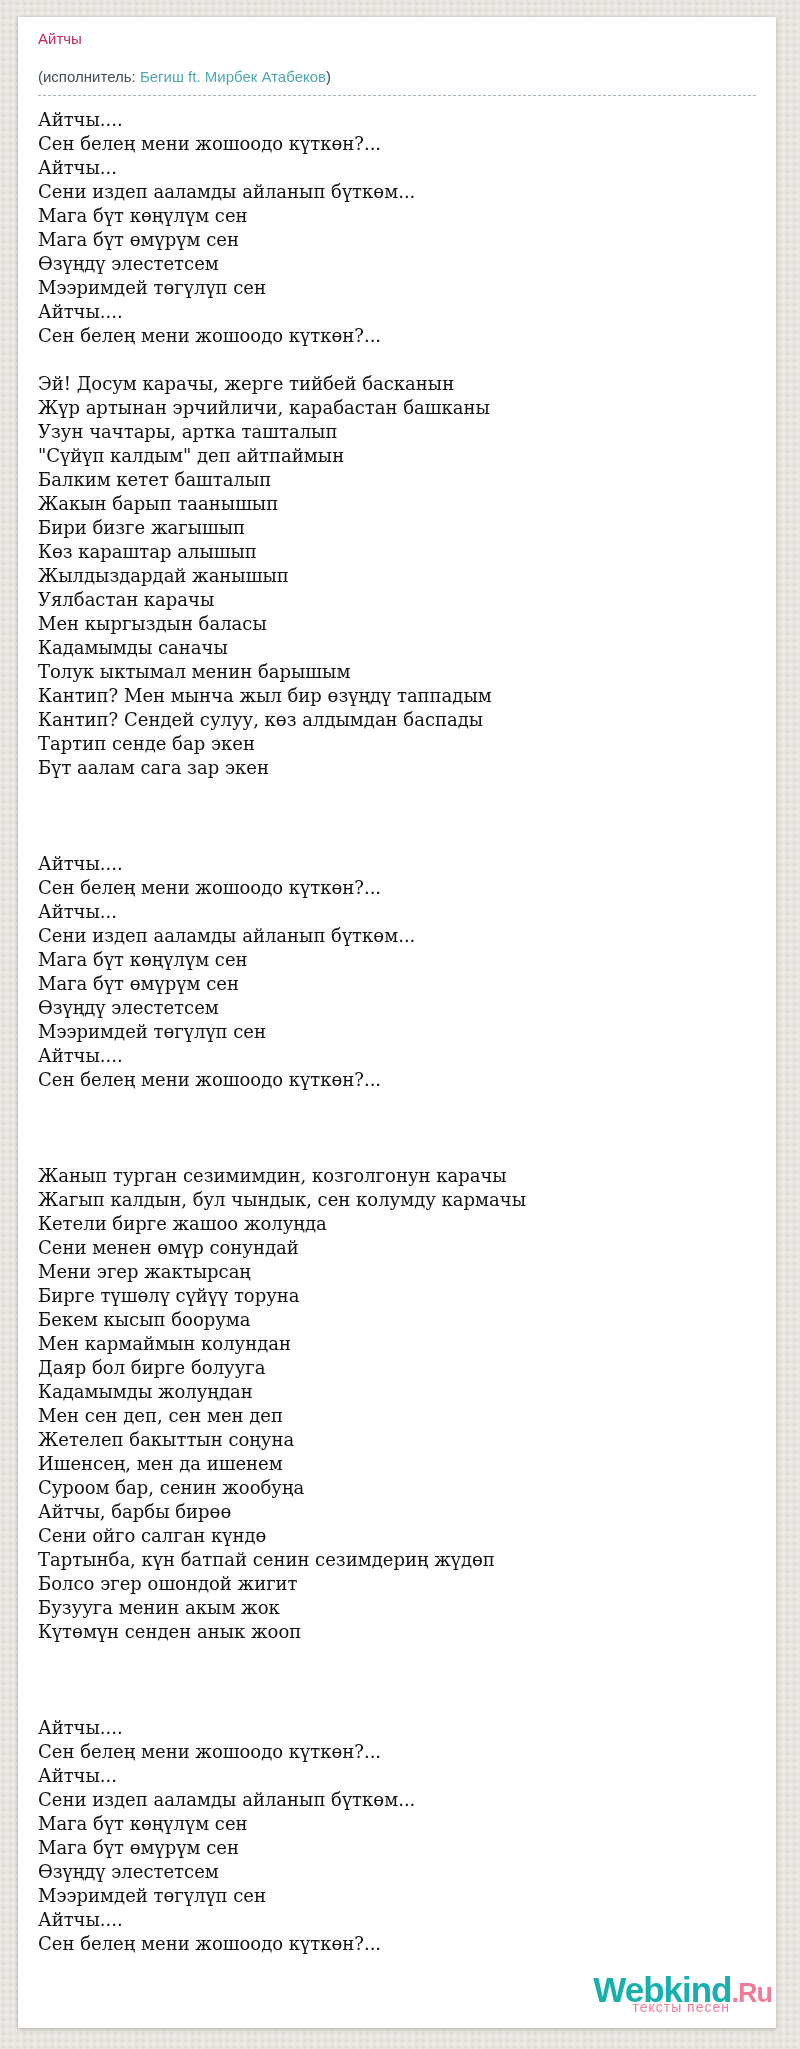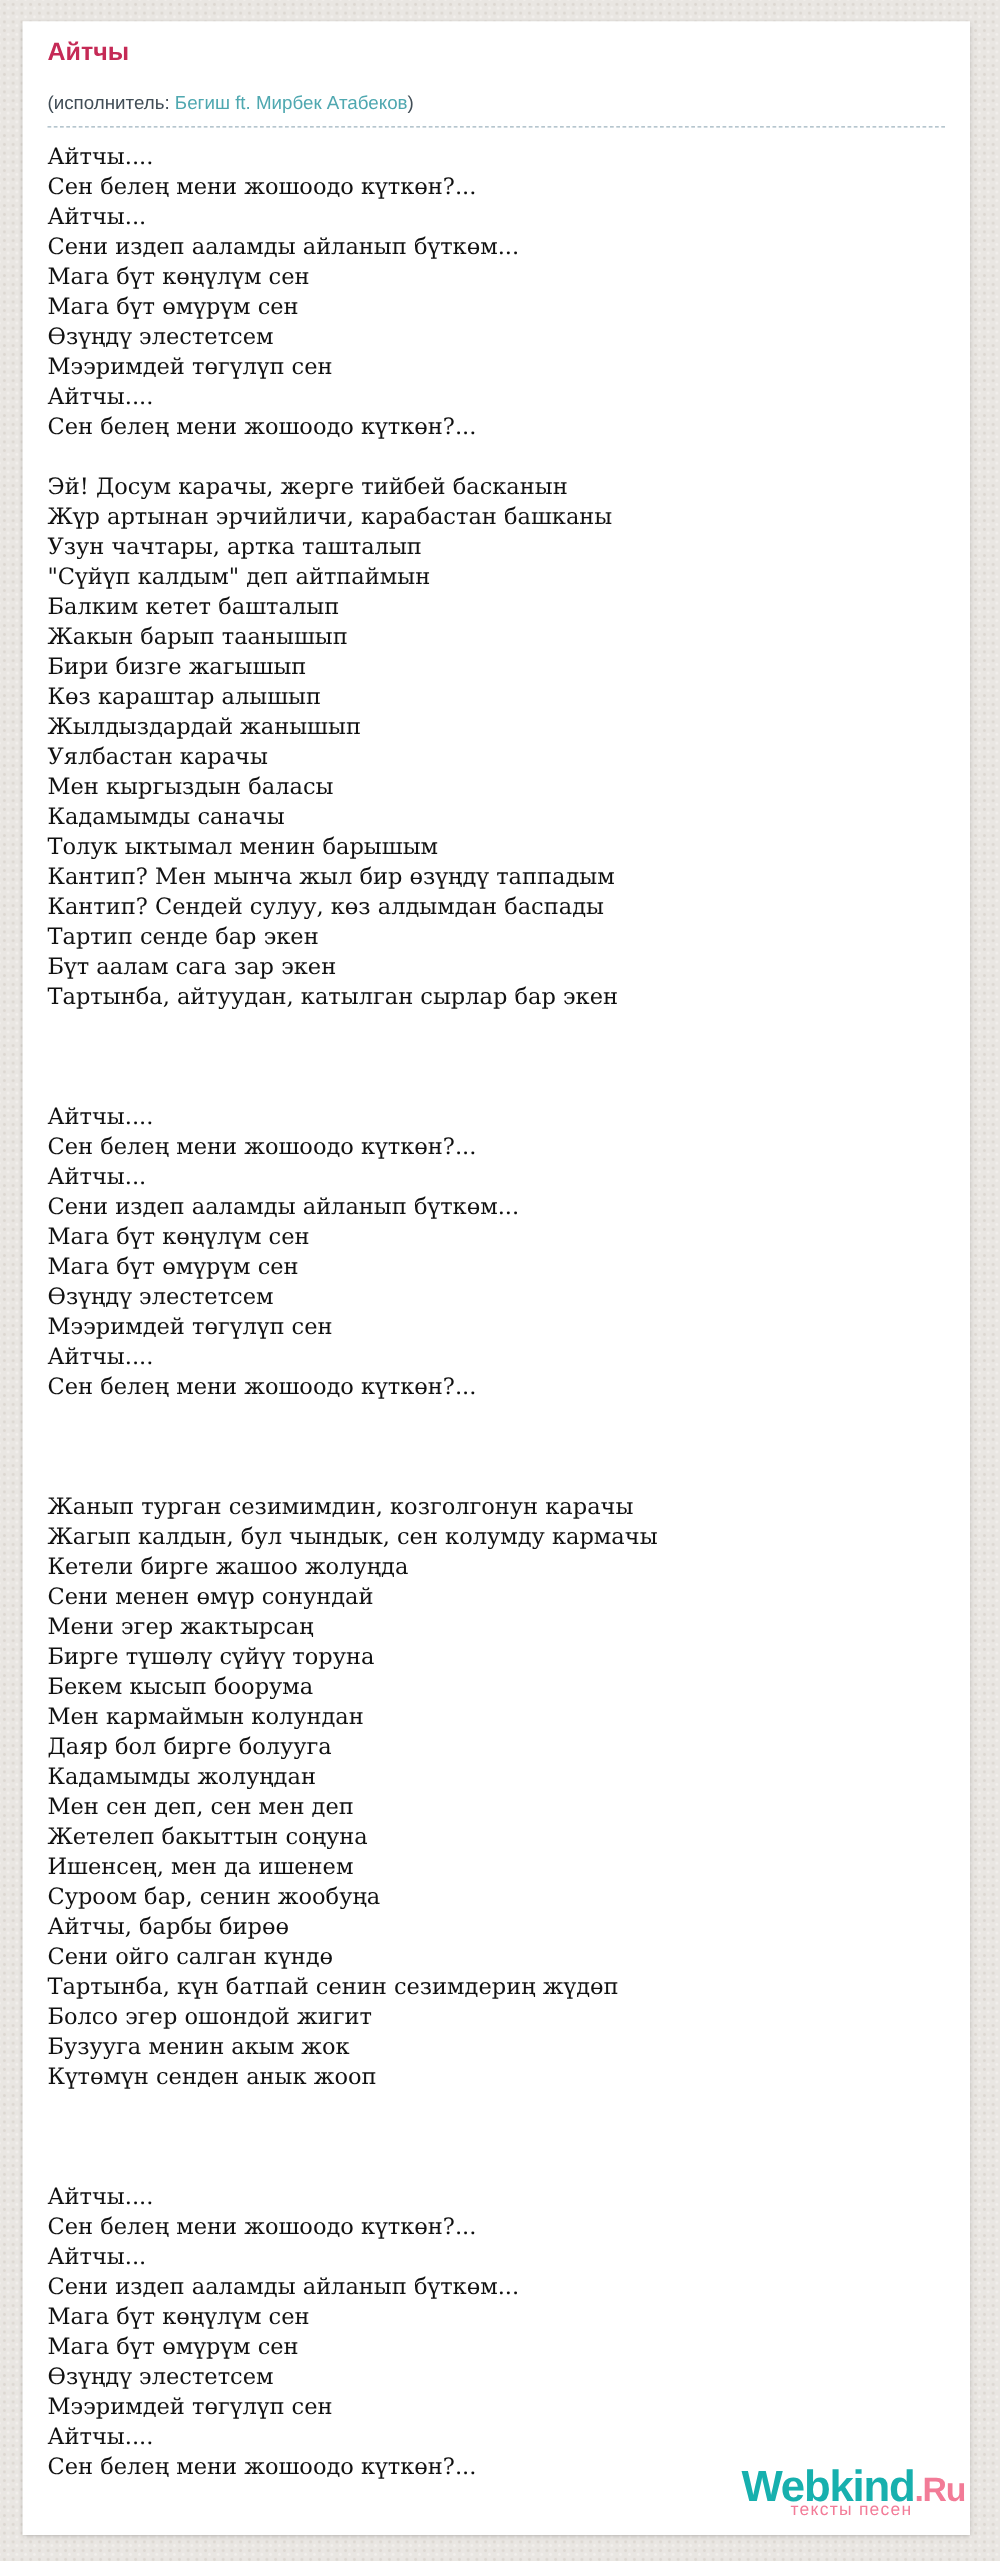--- a/index.html
+++ b/index.html
@@ -23,23 +23,23 @@
     margin-left: 18px;
     margin-top: 17px;
     width: 758px;
     min-height: 2011px;
     background: #ffffff;
     box-shadow: 0 1px 4px rgba(0,0,0,0.28);
     padding: 13px 20px 26px 20px;
   }
   .page-title {
     font-family: "Liberation Sans", sans-serif;
-    font-size: 20px;
+    font-size: 15px;
     line-height: 1.25;
-    font-weight: 700;
+    font-weight: 400;
     color: #c52a56;
     margin: 0;
   }
   .artist-line {
     font-size: 15px;
     color: #414d56;
     margin-top: 19px;
     padding-bottom: 10px;
     border-bottom: 1px dashed #9fb4bf;
   }
@@ -114,21 +114,20 @@
       <div class="lyric-line">Көз караштар алышып</div>
       <div class="lyric-line">Жылдыздардай жанышып</div>
       <div class="lyric-line">Уялбастан карачы</div>
       <div class="lyric-line">Мен кыргыздын баласы</div>
       <div class="lyric-line">Кадамымды саначы</div>
       <div class="lyric-line">Толук ыктымал менин барышым</div>
       <div class="lyric-line">Кантип? Мен мынча жыл бир өзүңдү таппадым</div>
       <div class="lyric-line">Кантип? Сендей сулуу, көз алдымдан баспады</div>
       <div class="lyric-line">Тартип сенде бар экен</div>
       <div class="lyric-line">Бүт аалам сага зар экен</div>
-      <div class="lyric-line">Тартынба, айтуудан, катылган сырлар бар экен</div>
       <div class="lyric-line">&nbsp;</div>
       <div class="lyric-line">&nbsp;</div>
       <div class="lyric-line">&nbsp;</div>
       <div class="lyric-line">Айтчы....</div>
       <div class="lyric-line">Сен белең мени жошоодо күткөн?...</div>
       <div class="lyric-line">Айтчы...</div>
       <div class="lyric-line">Сени издеп ааламды айланып бүткөм...</div>
       <div class="lyric-line">Мага бүт көңүлүм сен</div>
       <div class="lyric-line">Мага бүт өмүрүм сен</div>
       <div class="lyric-line">Өзүңдү элестетсем</div>

